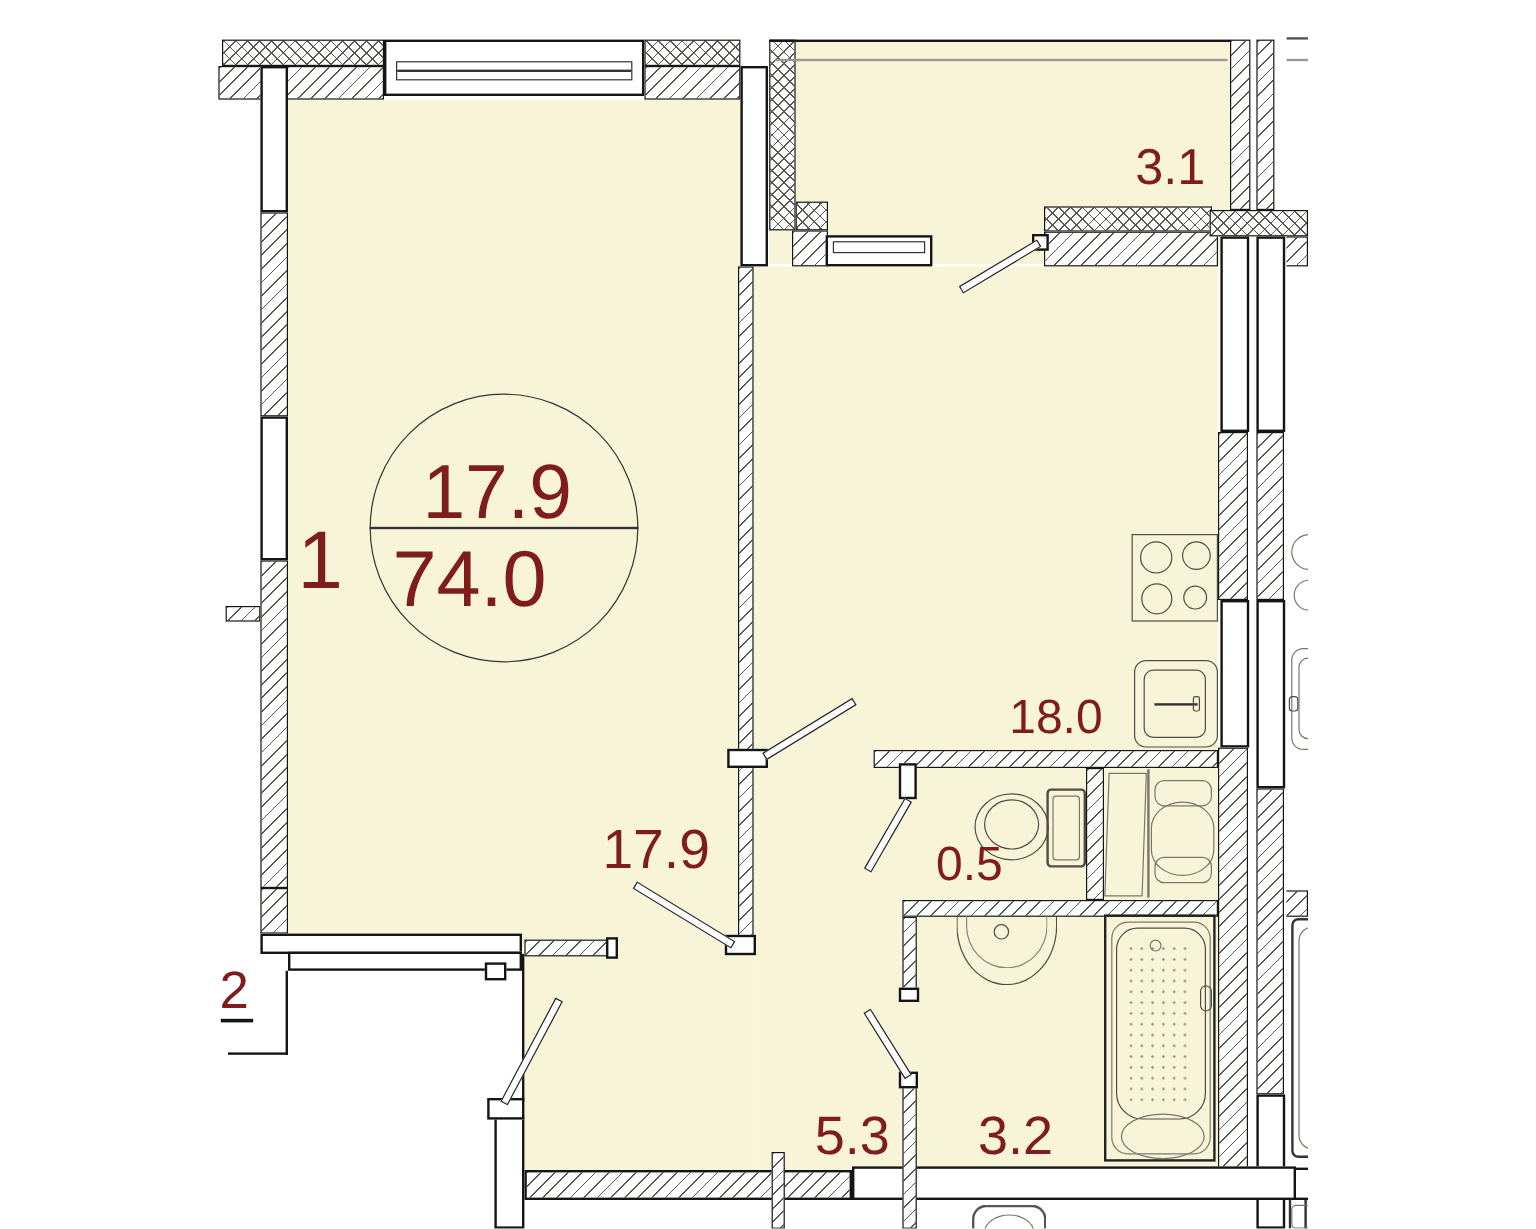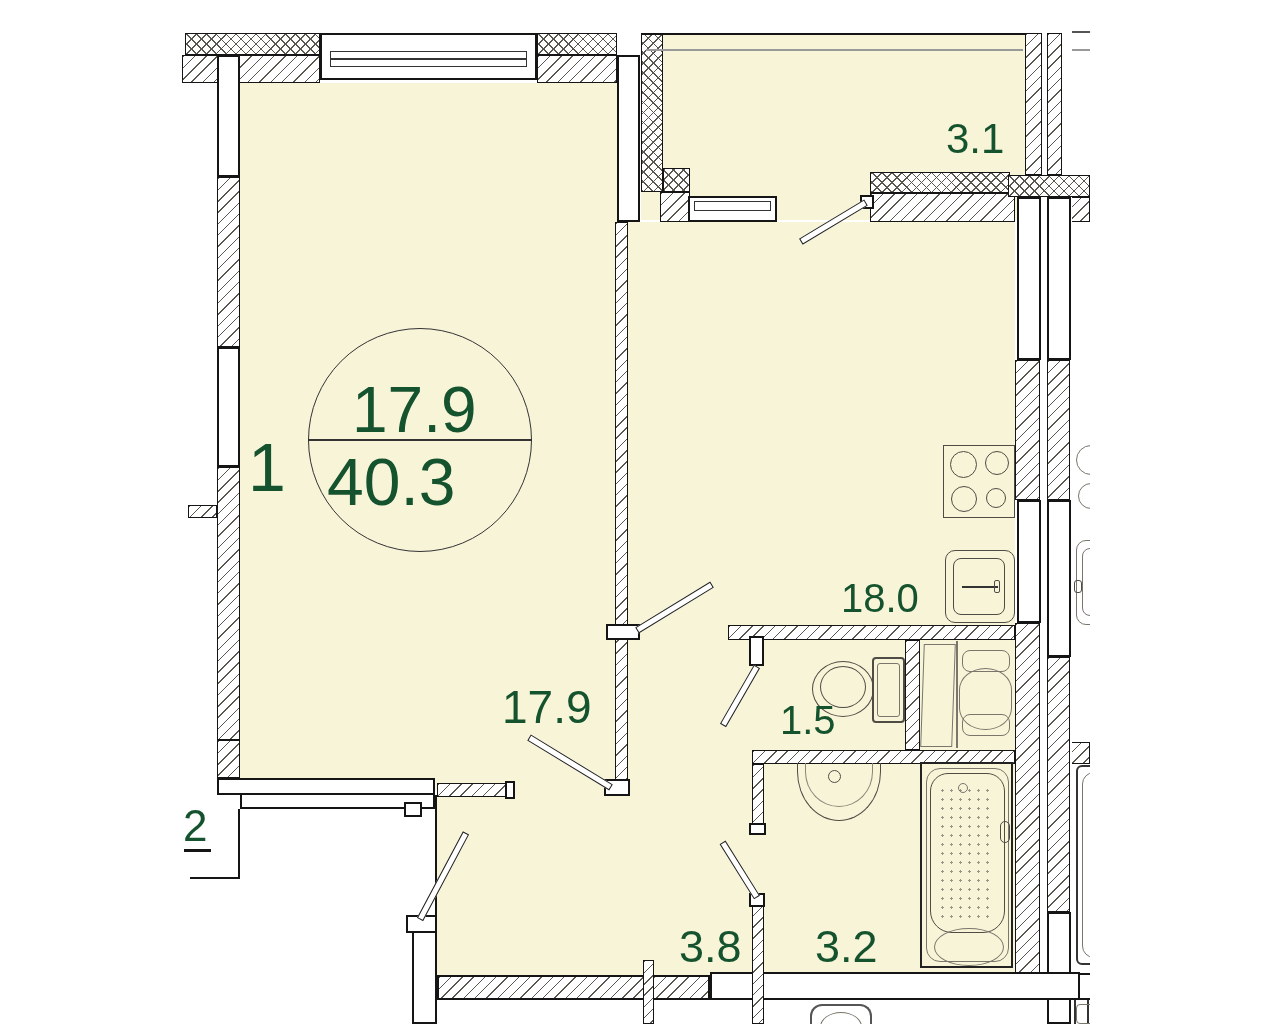--- a/index.html
+++ b/index.html
@@ -11,21 +11,21 @@
   .hatch{background-color:#fff;
          background-image:repeating-linear-gradient(135deg,#5a574f 0 1px,transparent 1px 8px);
          border:1.5px solid #151515;}
   .xhatch{background-color:#fff;
          background-image:repeating-linear-gradient(45deg,#5a574f 0 1px,transparent 1px 7px),
                           repeating-linear-gradient(135deg,#5a574f 0 1px,transparent 1px 7px);
          border:1.5px solid #151515;}
   .leaf{background:#fff;border:1.5px solid #222;height:7px;transform-origin:0 50%;}
   .fix{border:1.5px solid #4f4c45;background:transparent;}
   .fixg{border:1.5px solid #7a766c;background:transparent;}
-  .lbl{color:#14532d;line-height:1;white-space:nowrap;position:absolute;}
+  .lbl{color:#7f1d1d;line-height:1;white-space:nowrap;position:absolute;}
   .blk{background:#151515;}
   .dots{background-image:radial-gradient(#9a9687 1px,transparent 1.2px);background-size:9px 9px;}
 </style>
 </head>
 <body>
 
 <div id="stage">
 
   <div class="abs cream" style="left:240px;top:83px;width:377px;height:707px;"></div>
   <div class="abs cream" style="left:628px;top:222px;width:387px;height:753px;"></div>
@@ -164,23 +164,23 @@
   <div class="abs leaf" style="left:757px;top:663px;width:68px;transform:rotate(120deg);"></div>
   <div class="abs leaf" style="left:757px;top:894px;width:65px;transform:rotate(-122deg);"></div>
   <div class="abs leaf" style="left:420px;top:916px;width:98px;transform:rotate(-62deg);"></div>
   <div class="abs leaf" style="left:611px;top:784px;width:96px;transform:rotate(-148.6deg);"></div>
 
   <div class="abs" style="left:308px;top:328px;width:224px;height:224px;border:1.5px solid #333;border-radius:50%;"></div>
   <div class="abs" style="left:308px;top:439px;width:224px;height:1.5px;background:#333;"></div>
 
   <div class="lbl" style="left:248px;top:433px;font-size:68px;">1</div>
   <div class="lbl" style="left:352px;top:378px;font-size:64px;">17.9</div>
-  <div class="lbl" style="left:327px;top:449px;font-size:66px;">40.3</div>
+  <div class="lbl" style="left:327px;top:449px;font-size:66px;">74.0</div>
   <div class="lbl" style="left:502px;top:684px;font-size:46px;">17.9</div>
   <div class="lbl" style="left:841px;top:578px;font-size:40px;">18.0</div>
-  <div class="lbl" style="left:679px;top:924px;font-size:45px;">3.8</div>
+  <div class="lbl" style="left:679px;top:924px;font-size:45px;">5.3</div>
   <div class="lbl" style="left:815px;top:924px;font-size:45px;">3.2</div>
-  <div class="lbl" style="left:780px;top:700px;font-size:40px;">1.5</div>
+  <div class="lbl" style="left:780px;top:700px;font-size:40px;">0.5</div>
   <div class="lbl" style="left:946px;top:118px;font-size:42px;">3.1</div>
   <div class="lbl" style="left:183px;top:804px;font-size:44px;">2</div>
   <div class="abs blk" style="left:184px;top:849px;width:27px;height:3px;"></div>
 
 </div>
 
 </body></html>

